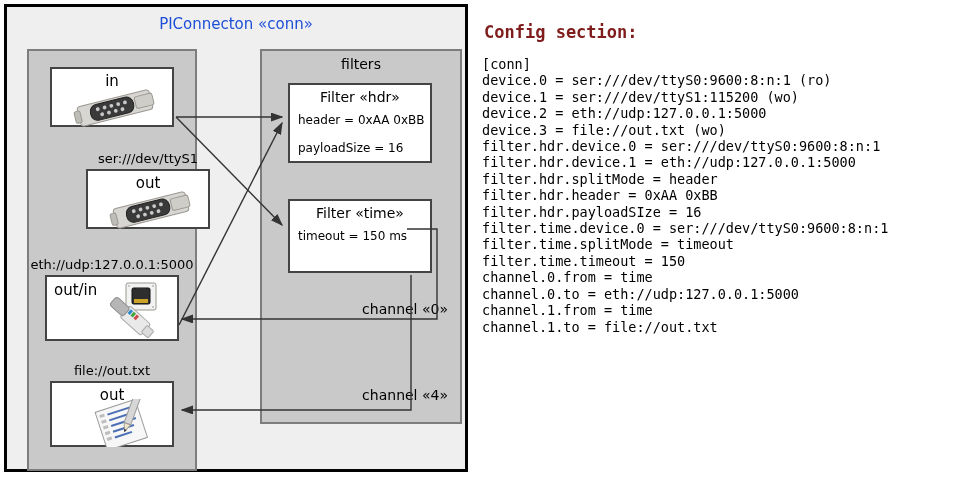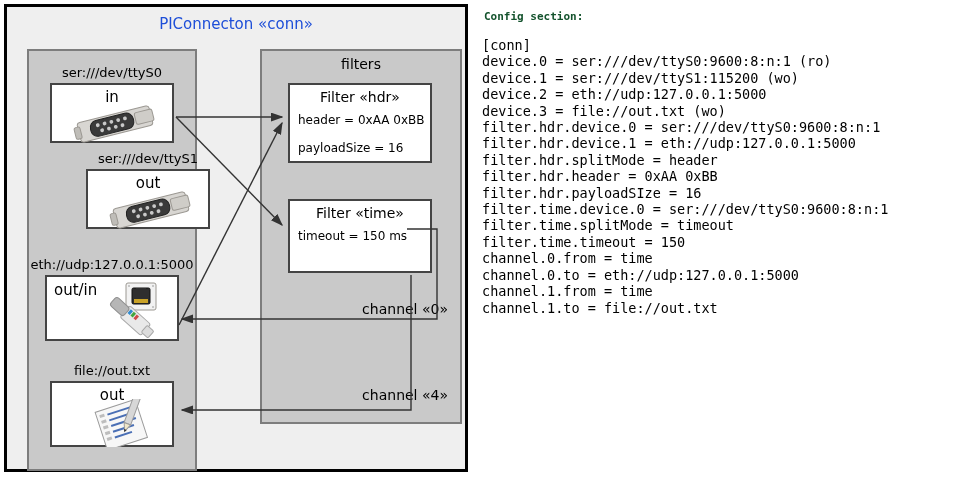--- a/index.html
+++ b/index.html
@@ -64,40 +64,39 @@
   
   #wires{position:absolute;left:0;top:0;width:470px;height:484px;pointer-events:none;}
 
   
   .icon{position:absolute;}
 
   
   .config-wrap{position:absolute;left:482px;top:6px;width:478px;height:472px;}
   .config-head{
     font-family:"DejaVu Sans Mono","Liberation Mono",monospace;
-    font-size:11px;font-weight:bold;color:#14532d;margin:4px 0 14px 2px;
+    font-size:17px;font-weight:bold;color:#7f1d1d;margin:16px 0 14px 2px;
   }
   .config-body{
     font-family:"DejaVu Sans Mono","Liberation Mono",monospace;
     font-size:13.5px;color:#000;line-height:16.4px;white-space:pre;margin-left:0;
   }
   .config-body .ln{display:block;}
 </style>
 </head>
 <body>
 
 <div id="root">
 
   <div class="outer-frame">
     <div class="outer-title">PIConnecton «conn»</div>
 
     <div class="panel panel-devices">
 
       <div class="dev-group" style="top:14px;">
-        <div class="dev-label">ser:///dev/ttyS0</div>
         <div class="dev-box" style="width:124px;height:60px;">
           <div class="dev-dir dir-center">in</div>
           <svg class="icon" style="left:20px;top:20px;" width="86" height="38" viewBox="0 0 86 38">
             <g transform="rotate(-14 43 19)">
               <rect x="6" y="9" width="74" height="20" rx="3" fill="#d8d6d2" stroke="#9b9892" stroke-width="1"></rect>
               <rect x="18" y="11" width="44" height="16" rx="7" fill="#3a3a3a" stroke="#222" stroke-width="1"></rect>
               <circle cx="26" cy="16" r="1.9" fill="#c9c9c9"></circle>
                 <circle cx="33" cy="16" r="1.9" fill="#c9c9c9"></circle>
               <circle cx="40" cy="16" r="1.9" fill="#c9c9c9"></circle>
                 <circle cx="47" cy="16" r="1.9" fill="#c9c9c9"></circle>

